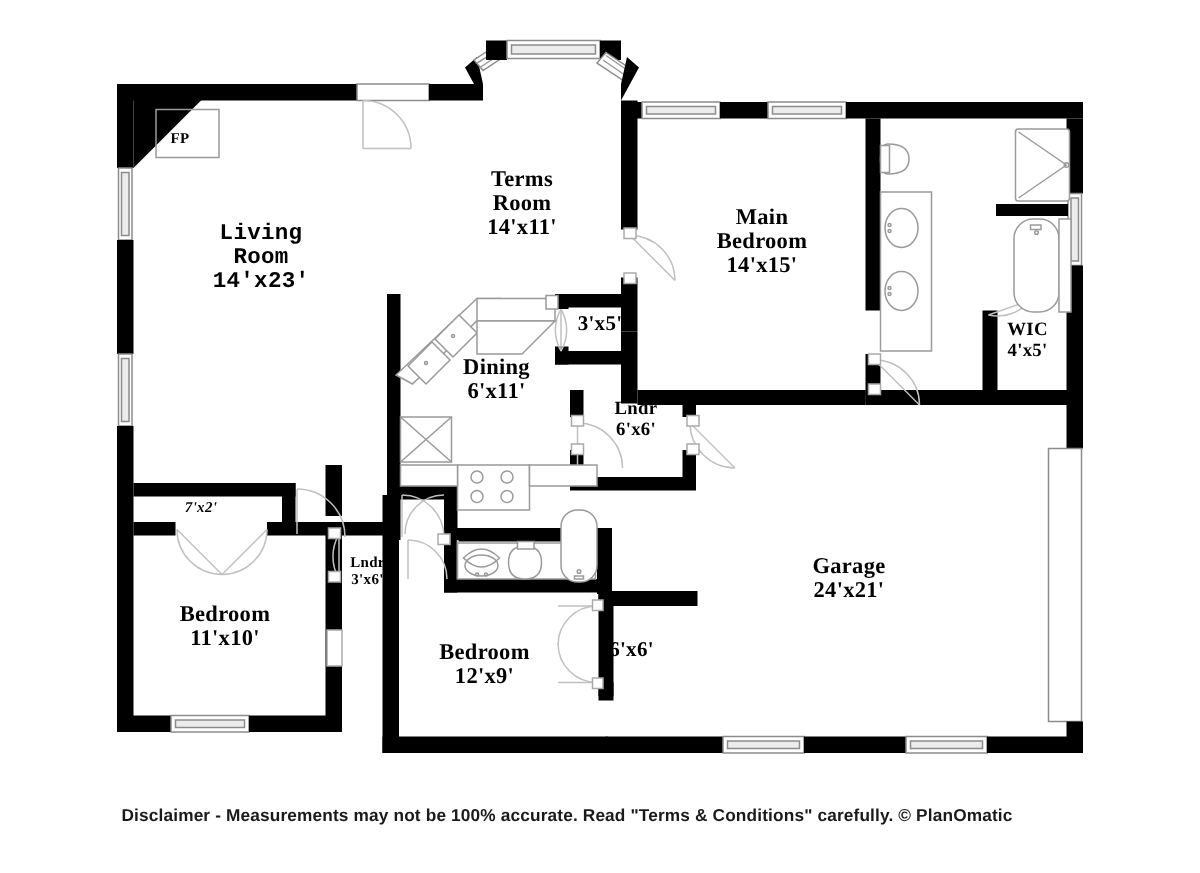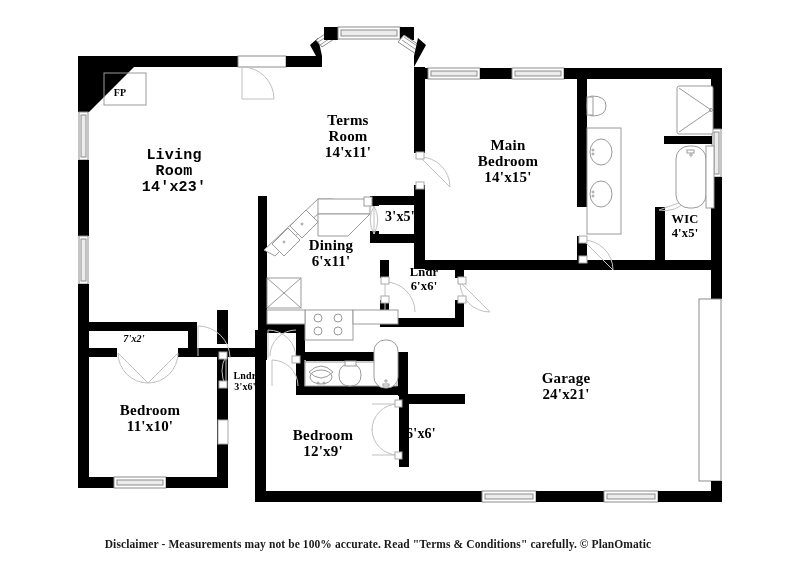--- a/index.html
+++ b/index.html
@@ -6,21 +6,21 @@
   body{width:800px;height:582px;overflow:hidden;font-family:"Liberation Serif",serif;}
   #stage{position:relative;width:800px;height:582px;background:#ffffff;}
   #plan{position:absolute;left:0;top:0;width:800px;height:582px;}
   .lbl{position:absolute;text-align:center;color:#000;font-family:"Liberation Serif",serif;font-weight:bold;line-height:1.08;white-space:nowrap;letter-spacing:.2px;}
   .lbl.big{font-size:15px;}
   .lbl.mid{font-size:12.5px;}
   .lbl.sm{font-size:10px;}
   .lbl.xs{font-size:14px;}
   .lbl .dim{display:block;}
   #disclaimer{position:absolute;left:0;top:538px;width:756px;text-align:center;
-    font-family:Liberation Serif, serif;font-size:11.5px;color:#1a1a1a;font-weight:bold;letter-spacing:.1px;}
+    font-family:Liberation Sans, sans-serif;font-size:11.5px;color:#1a1a1a;font-weight:bold;letter-spacing:.1px;}
 </style>
 </head>
 <body>
 
 <div id="stage">
 
   <svg id="plan" viewBox="0 0 800 582">
     <defs>
       <style>
         .w   { fill:#000; }

